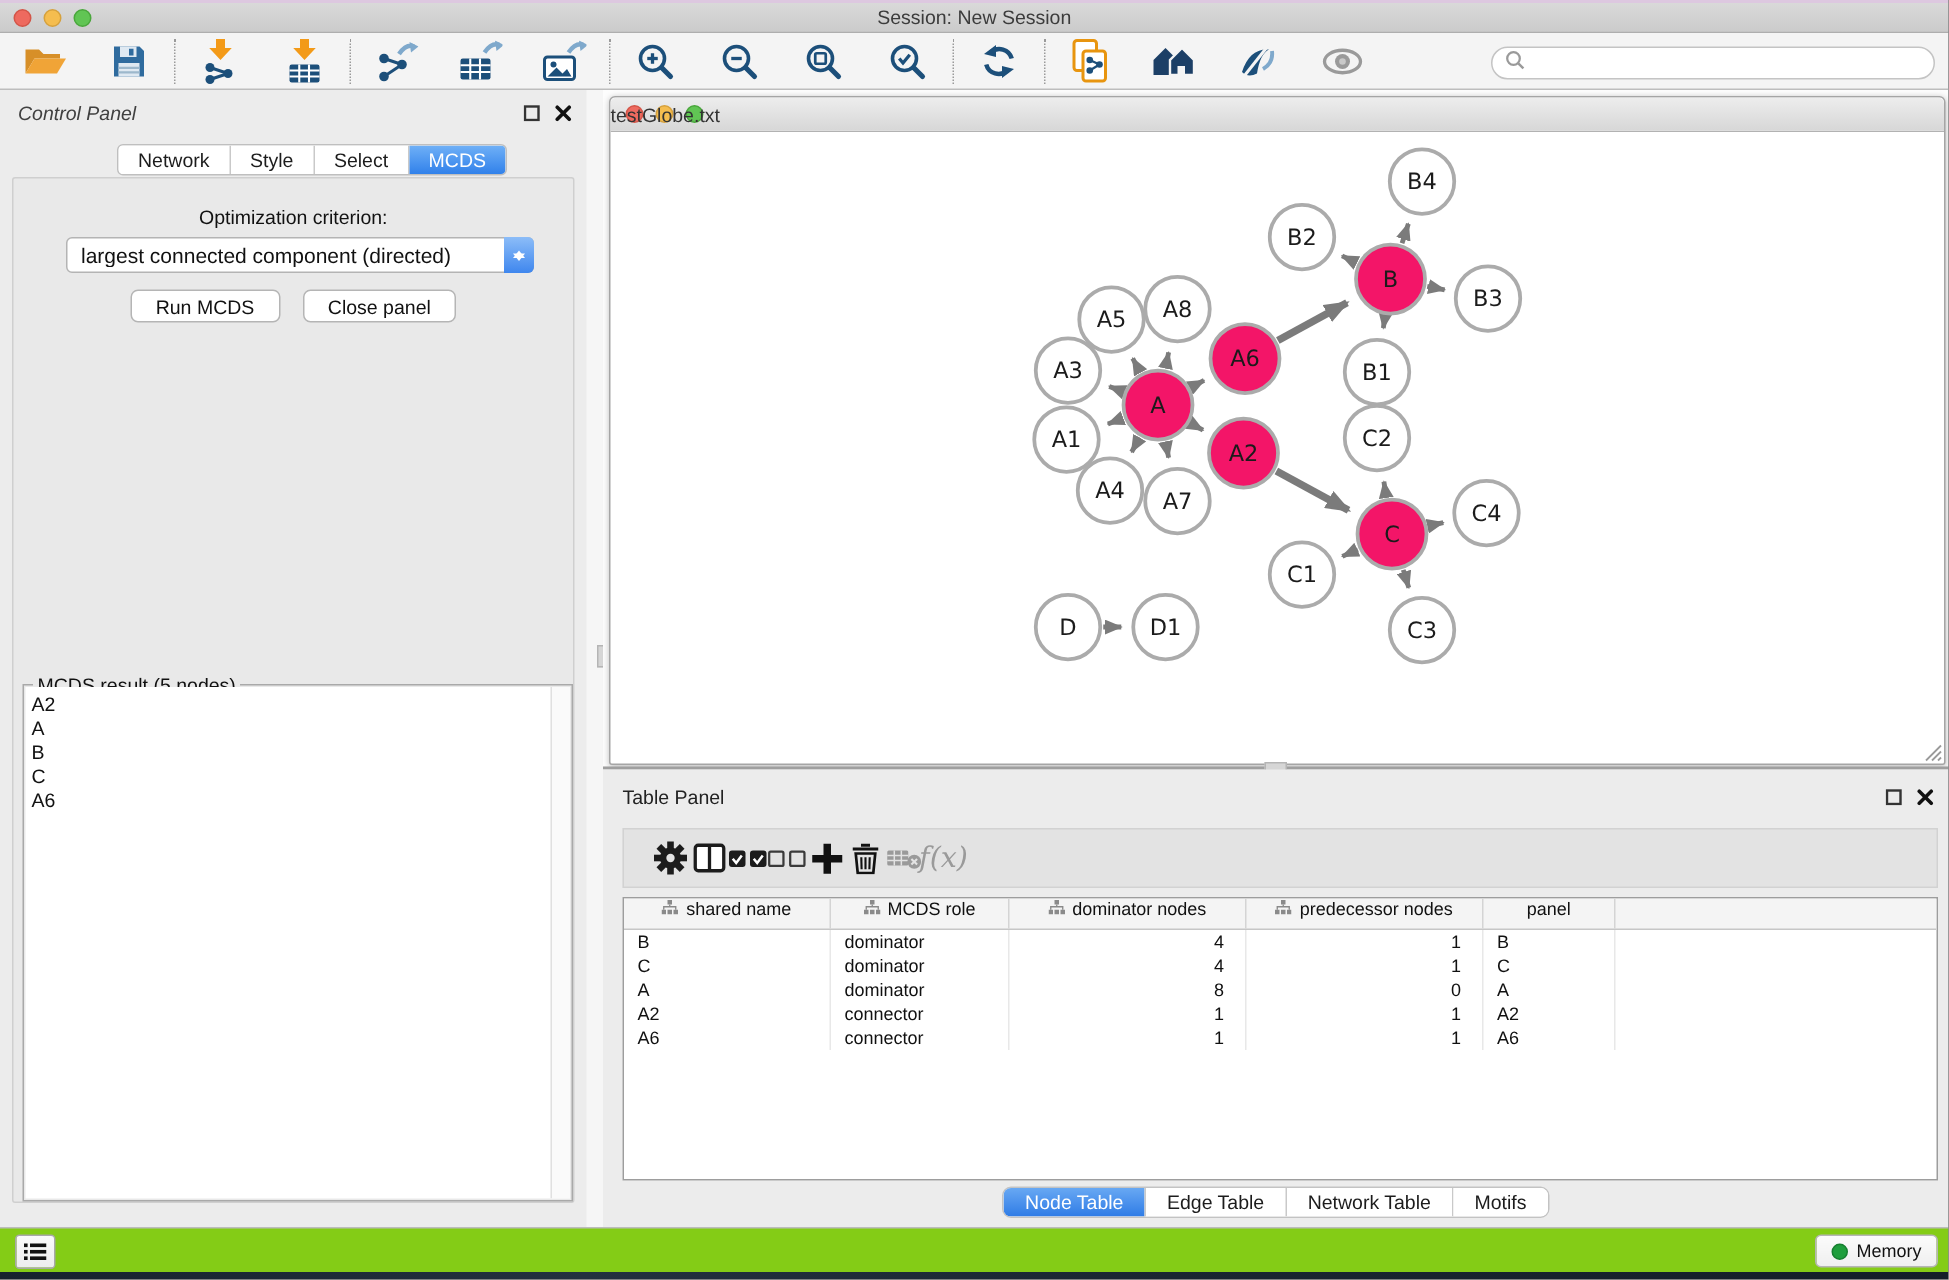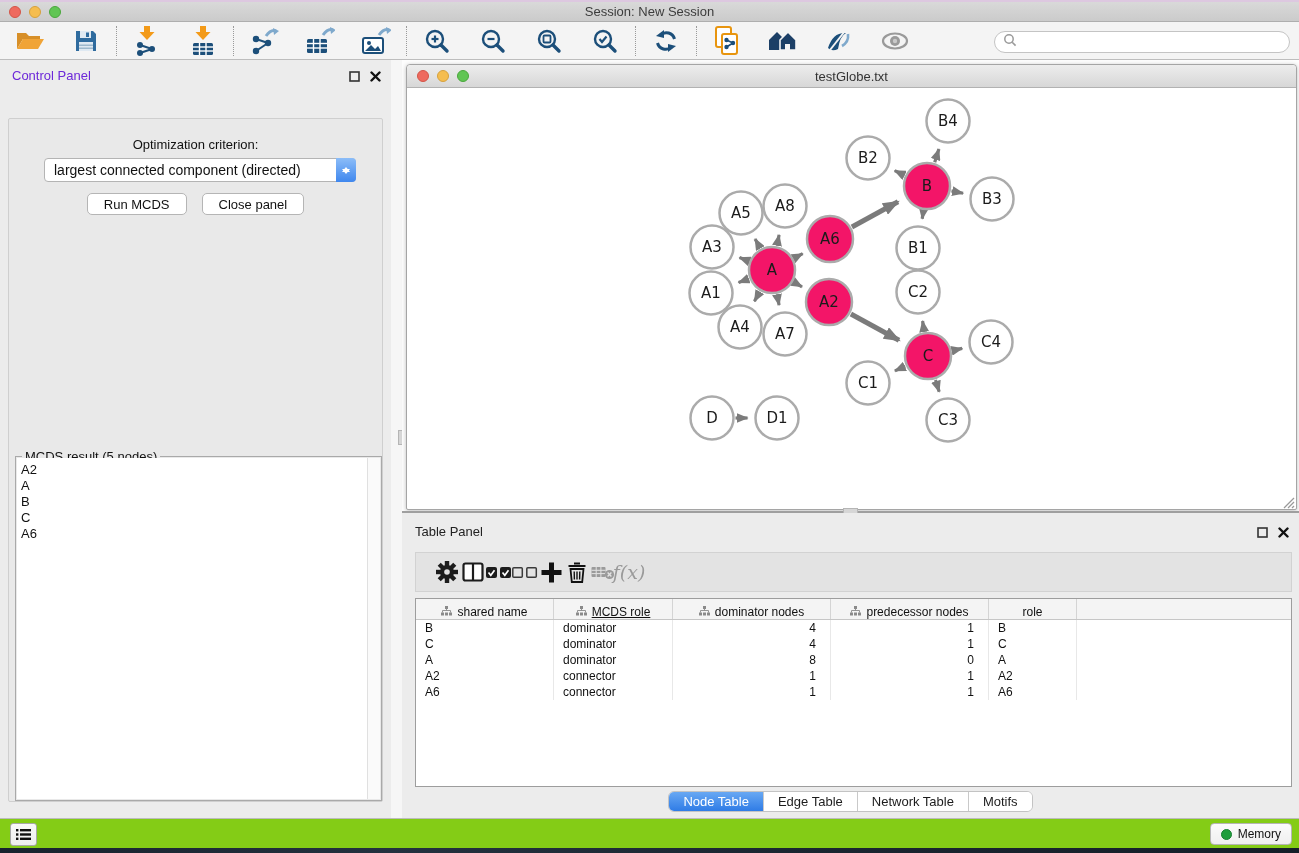--- a/index.html
+++ b/index.html
@@ -15,21 +15,21 @@
   .light.green{background:#61c554;border:1px solid #4aa73c;}
   
   .toolbar{position:absolute;left:0;top:22px;width:1299px;height:38px;background:#f4f4f4;border-bottom:1px solid #bdbdbd;display:flex;align-items:center;padding-left:14px;}
   .tb-group{display:flex;align-items:center;gap:24px;margin-right:14px;}
   .tb-sep{width:1px;height:30px;border-left:1px dotted #9a9a9a;margin-right:14px;}
   .tbi{display:flex;align-items:center;justify-content:center;width:32px;height:30px;cursor:default;}
   .search-wrap{position:absolute;right:9px;top:9px;width:296px;height:22px;background:#fff;border:1px solid #c4c4c4;border-radius:12px;display:flex;align-items:center;padding-left:8px;}
   
   .control-panel{position:absolute;left:0;top:60px;width:391px;height:758px;background:#ececec;}
   .cp-header{position:absolute;left:0;top:0;width:100%;height:30px;}
-  .cp-title{position:absolute;left:12px;top:8px;font-size:13px;color:#6d28d9;}
+  .cp-title{position:absolute;left:12px;top:8px;font-size:13px;color:#404040;font-style:italic;}
   .win-btns{position:absolute;right:10px;top:8px;display:flex;gap:10px;align-items:center;}
   .cp-tabs{position:absolute;left:78px;top:36px;display:flex;height:21px;border-radius:4px;overflow:hidden;border:1px solid #bfbfbf;background:#fff;}
   .cp-tab{padding:0 13px;font-size:13px;color:#1c1c1c;display:flex;align-items:center;border-right:1px solid #c9c9c9;background:#fff;}
   .cp-tab:last-child{border-right:none;}
   .cp-tab.selected{background:linear-gradient(#6fb0f7,#3181ea);color:#fff;}
   .cp-body{position:absolute;left:8px;top:58px;width:375px;height:684px;background:#e9e9e9;border:1px solid #cfcfcf;border-radius:2px;}
   .opt-label{position:absolute;left:0;right:0;top:18px;text-align:center;font-size:13px;color:#111;}
   .combo{position:absolute;left:35px;top:39px;width:312px;height:24px;background:#fff;border:1px solid #b4b4b4;border-radius:4px;display:flex;align-items:center;}
   .combo-text{flex:1;font-size:14px;color:#111;padding-left:9px;white-space:nowrap;overflow:hidden;}
   .combo-btn{width:20px;height:24px;margin-right:-1px;border-radius:0 4px 4px 0;background:linear-gradient(#8cbdf8,#3f87ee);position:relative;}
@@ -43,34 +43,34 @@
   .mcds-scroll{position:absolute;right:0;top:0;bottom:0;width:13px;background:#fafafa;border-left:1px solid #e0e0e0;}
   .mcds-items{padding:4px 0 0 4px;font-size:13px;color:#111;line-height:16px;}
   
   .v-divider{position:absolute;left:391px;top:60px;width:11px;height:758px;background:#f6f6f6;}
   .v-handle{position:absolute;left:7px;top:370px;width:7px;height:15px;background:#d6d6d6;border:1px solid #b5b5b5;}
   .network-region{position:absolute;left:402px;top:60px;width:897px;height:451px;background:#fdfdfd;}
   .network-window{position:absolute;left:4px;top:4px;width:891px;height:446px;background:#fff;border:1px solid #a5a5a5;border-radius:4px 4px 2px 2px;box-shadow:0 1px 4px rgba(0,0,0,0.25);}
   .nw-titlebar{position:absolute;left:0;top:0;right:0;height:23px;background:linear-gradient(#ededed,#d7d7d7);border-bottom:1px solid #b2b2b2;border-radius:4px 4px 0 0;}
   .nw-titlebar .lights{margin-left:10px;margin-top:5px;}
   .nw-titlebar .light{width:12px;height:12px;}
-  .nw-title{position:absolute;left:0;right:0;top:4px;text-align:center;font-size:13px;color:#333;}
+  .nw-title{position:absolute;left:0;right:0;top:4px;font-size:13px;color:#333;}
   .nw-canvas{position:absolute;left:0;top:23px;width:889px;height:421px;}
   .resize-grip{position:absolute;right:1px;bottom:1px;width:13px;height:13px;}
   .h-divider{position:absolute;left:402px;top:511px;width:897px;height:2px;background:#9f9f9f;}
   .h-handle{position:absolute;left:441px;top:-3px;width:15px;height:7px;background:#d6d6d6;border:1px solid #b5b5b5;}
   
   .table-panel{position:absolute;left:402px;top:513px;width:897px;height:305px;background:#ececec;}
   .tp-title{position:absolute;left:13px;top:11px;font-size:13px;color:#222;}
   .tp-toolbar{position:absolute;left:13px;top:39px;width:877px;height:40px;background:#e3e3e3;border:1px solid #d2d2d2;display:flex;align-items:center;padding-left:18px;}
   .tpi{display:flex;align-items:center;justify-content:center;width:26px;height:26px;}
   .fx{font-family:"DejaVu Serif",serif;font-style:italic;font-size:19px;color:#9a9a9a;}
   .dtable{position:absolute;left:13px;top:85px;width:877px;height:189px;background:#fff;border:1px solid #9d9d9d;overflow:hidden;}
   .dt-header{display:flex;height:21px;background:#f4f4f4;border-bottom:1px solid #c6c6c6;}
-  .dt-hcell{display:flex;align-items:flex-end;justify-content:center;gap:5px;font-size:12px;color:#111;border-right:1px solid #d4d4d4;height:100%;}
+  .dt-hcell{display:flex;align-items:flex-start;justify-content:center;gap:5px;font-size:12px;color:#111;border-right:1px solid #d4d4d4;height:100%;}
   .dt-row{display:flex;height:16px;align-items:center;}
   .dt-cell{font-size:12px;color:#111;height:100%;display:flex;align-items:center;border-right:1px solid #e8e8e8;}
   .dt-cell.left{padding-left:9px;}
   .dt-cell.right{justify-content:flex-end;padding-right:14px;}
   .tp-tabs{position:absolute;left:0;right:0;top:278px;display:flex;justify-content:center;text-align:center;}
   .seg{display:flex;height:21px;border:1px solid #c3c3c3;border-radius:6px;overflow:hidden;background:#fff;}
   .seg-tab{padding:0 14px;display:flex;align-items:center;font-size:13px;color:#1c1c1c;border-right:1px solid #c9c9c9;background:#fff;}
   .seg-tab:last-child{border-right:none;}
   .seg-tab.selected{background:linear-gradient(#68a8f3,#2f7ce6);color:#fff;}
   
@@ -284,20 +284,26 @@
         <span><svg width="11" height="11" viewBox="0 0 11 11">
               <rect x="1" y="1" width="9" height="9" fill="none" stroke="#333" stroke-width="1.6"></rect>
             </svg></span>
         <span><svg width="11" height="11" viewBox="0 0 11 11">
               <g stroke="#111" stroke-width="2.4" stroke-linecap="round">
                 <line x1="1.5" y1="1.5" x2="9.5" y2="9.5"></line>
                 <line x1="9.5" y1="1.5" x2="1.5" y2="9.5"></line>
               </g>
             </svg></span>
       </span>
+    </div>
+    <div class="cp-tabs">
+      <span class="cp-tab">Network</span>
+      <span class="cp-tab">Style</span>
+      <span class="cp-tab">Select</span>
+      <span class="cp-tab selected">MCDS</span>
     </div>
     <div class="cp-body">
       <div class="opt-label">Optimization criterion:</div>
       <div class="combo">
         <span class="combo-text">largest connected component (directed)</span>
         <span class="combo-btn"></span>
       </div>
       <div class="cp-buttons">
         <button class="btn">Run MCDS</button>
         <button class="btn">Close panel</button>
@@ -556,21 +562,21 @@
                 <g fill="#8a8a8a">
                   <rect x="4" y="0" width="3" height="3"></rect>
                   <rect x="0" y="6.5" width="3" height="3"></rect>
                   <rect x="4" y="6.5" width="3" height="3"></rect>
                   <rect x="8" y="6.5" width="3" height="3"></rect>
                 </g>
                 <path d="M5.5 3 v1.6 M1.5 6.5 v-2 h8 v2" stroke="#8a8a8a" stroke-width="0.9" fill="none"></path>
               </svg></span>
             <span>shared name</span>
           </div>
-          <div class="dt-hcell" style="width: 119px; text-decoration: underline;">
+          <div class="dt-hcell" style="width: 119px;">
             <span><svg width="11" height="10" viewBox="0 0 11 10">
                 <g fill="#8a8a8a">
                   <rect x="4" y="0" width="3" height="3"></rect>
                   <rect x="0" y="6.5" width="3" height="3"></rect>
                   <rect x="4" y="6.5" width="3" height="3"></rect>
                   <rect x="8" y="6.5" width="3" height="3"></rect>
                 </g>
                 <path d="M5.5 3 v1.6 M1.5 6.5 v-2 h8 v2" stroke="#8a8a8a" stroke-width="0.9" fill="none"></path>
               </svg></span>
             <span>MCDS role</span>
@@ -593,21 +599,21 @@
                   <rect x="4" y="0" width="3" height="3"></rect>
                   <rect x="0" y="6.5" width="3" height="3"></rect>
                   <rect x="4" y="6.5" width="3" height="3"></rect>
                   <rect x="8" y="6.5" width="3" height="3"></rect>
                 </g>
                 <path d="M5.5 3 v1.6 M1.5 6.5 v-2 h8 v2" stroke="#8a8a8a" stroke-width="0.9" fill="none"></path>
               </svg></span>
             <span>predecessor nodes</span>
           </div>
           <div class="dt-hcell" style="width: 88px;">
-            <span>role</span>
+            <span>panel</span>
           </div>
         </div>
       <div id="table-body">
           <div class="dt-row">
             <div class="dt-cell left" style="width: 138px;">B</div>
             <div class="dt-cell left" style="width: 119px;">dominator</div>
             <div class="dt-cell right" style="width: 158px;">4</div>
             <div class="dt-cell right" style="width: 158px;">1</div>
             <div class="dt-cell left" style="width: 88px;">B</div>
           </div>

